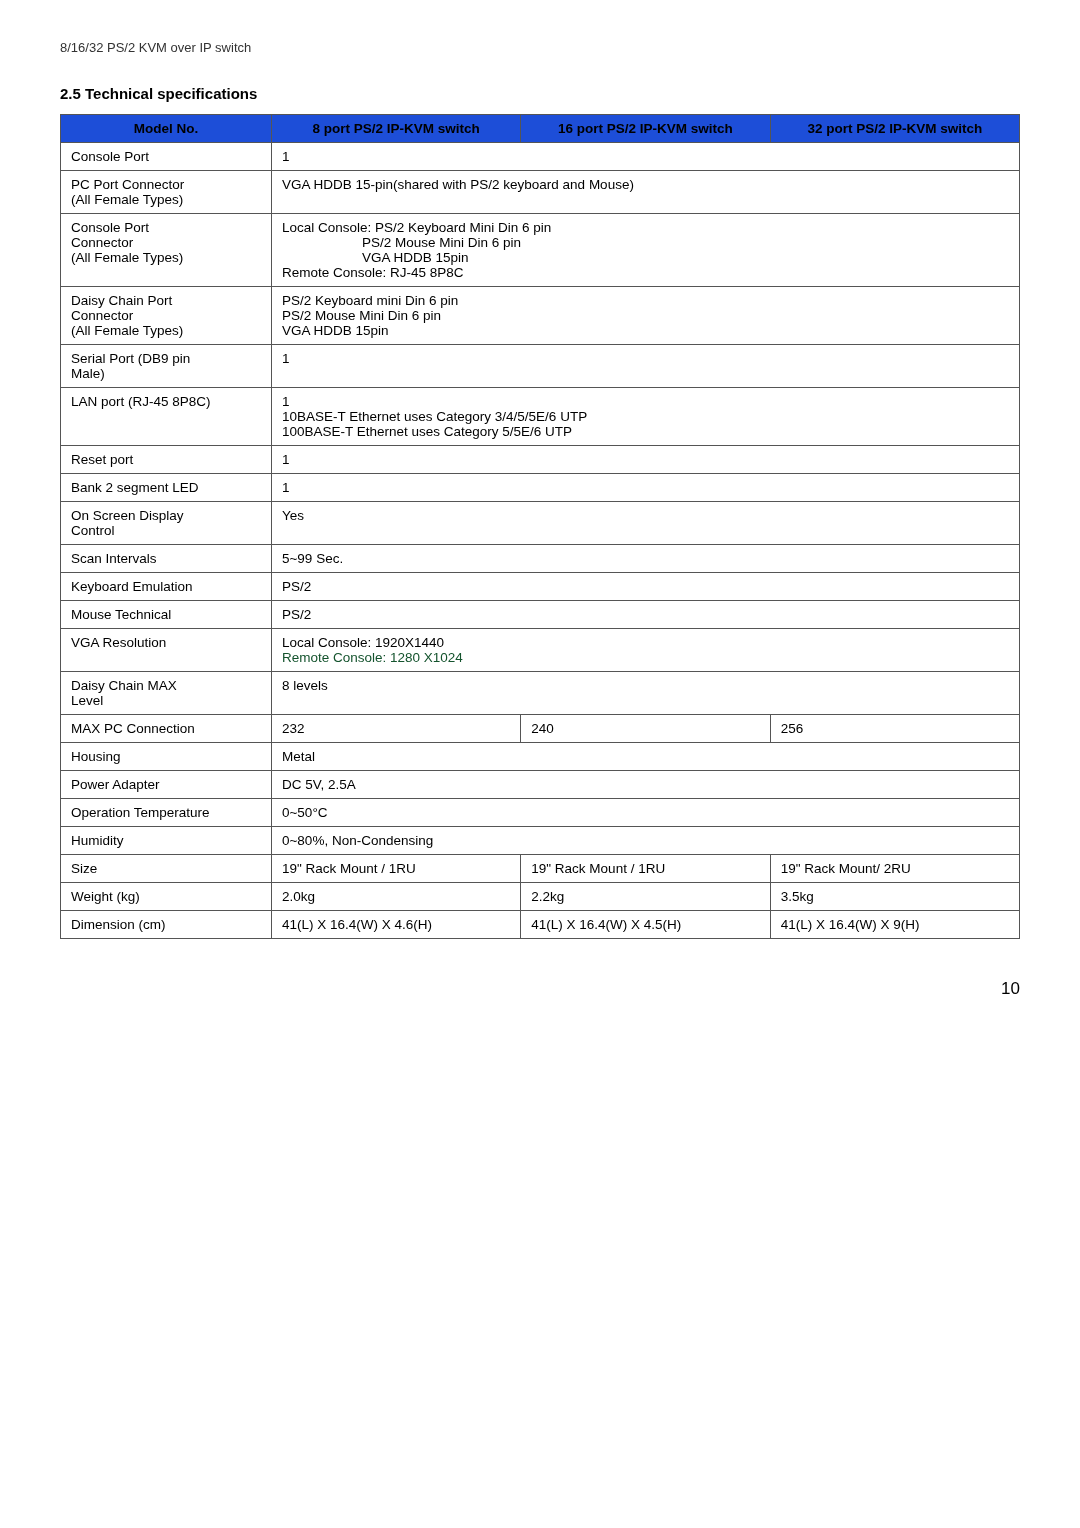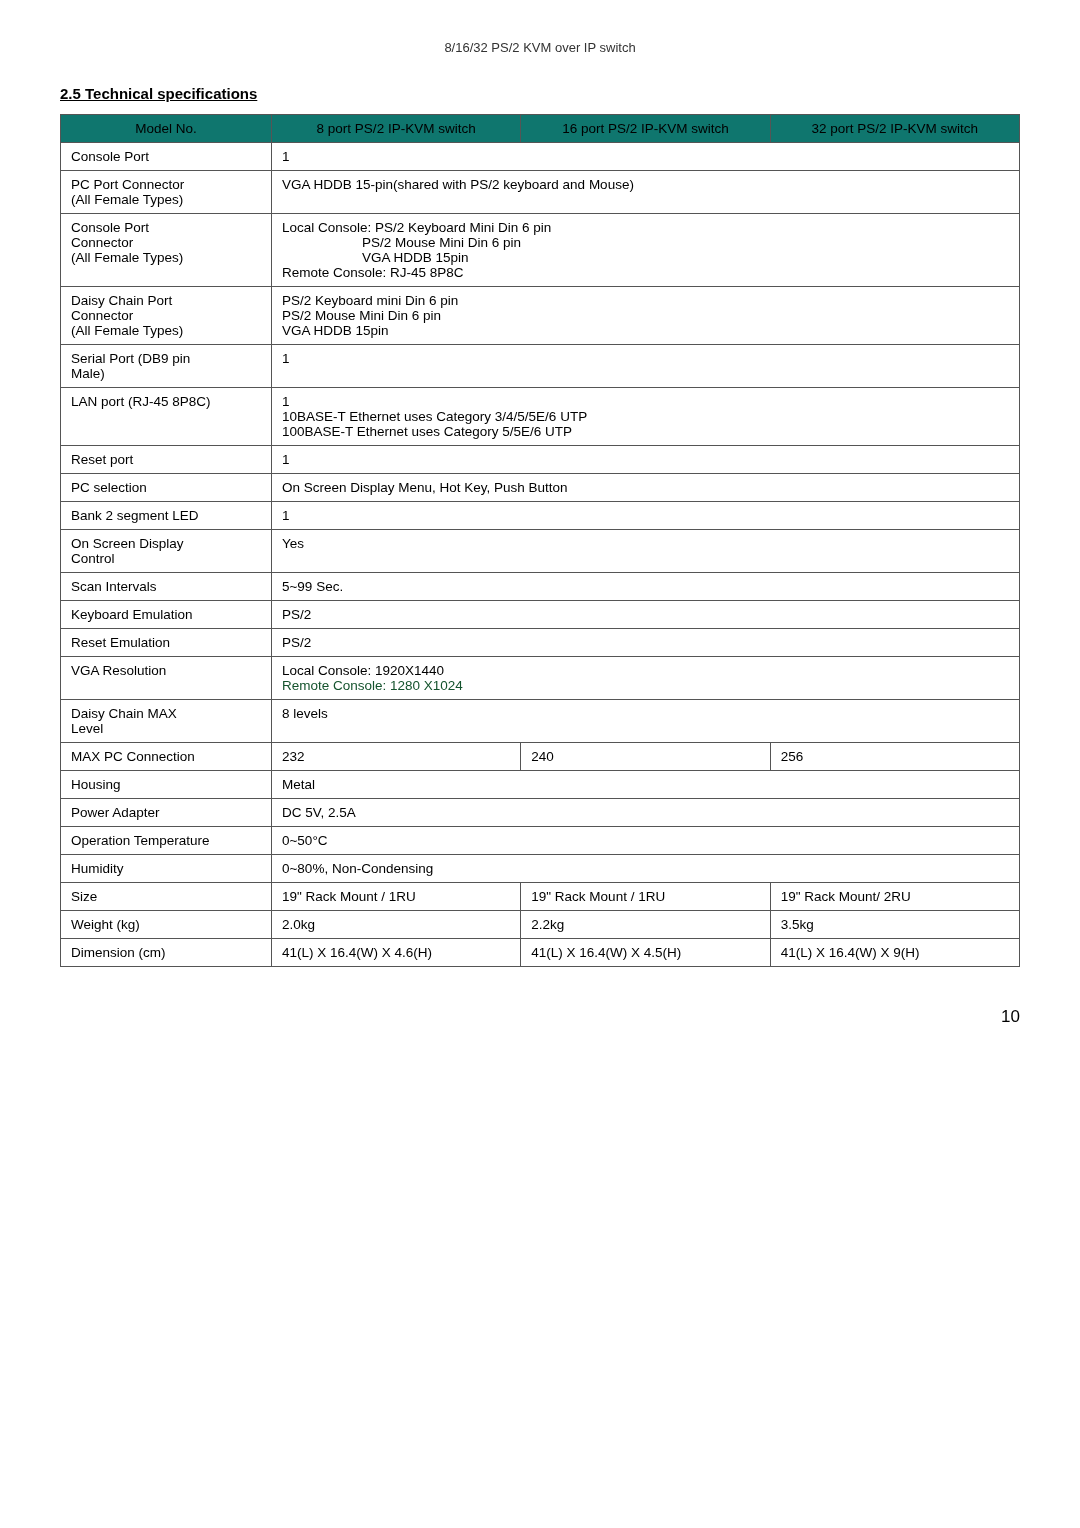--- a/index.html
+++ b/index.html
@@ -6,44 +6,43 @@
     body {
       font-family: Arial, sans-serif;
       font-size: 14px;
       background: #fff;
       color: #000;
       width: 1080px;
       min-height: 1528px;
       padding: 40px 60px;
     }
     .header-right {
-      text-align: center;
+      text-align: left;
       font-size: 13px;
       margin-bottom: 30px;
       color: #333;
     }
     .section-title {
       font-weight: bold;
       font-size: 15px;
       margin-bottom: 12px;
-      text-decoration: underline;
     }
     table {
       width: 100%;
       border-collapse: collapse;
       font-size: 13.5px;
     }
     th, td {
       border: 1px solid #555;
       padding: 6px 10px;
       vertical-align: top;
     }
     thead th {
-      background: #0f766e;
-      font-weight: normal;
+      background: #1d4ed8;
+      font-weight: bold;
     }
     .col-feature { width: 22%; }
     .col-8port { width: 26%; }
     .col-16port { width: 26%; }
     .col-32port { width: 26%; }
     .link-color { color: #14532d; }
     .page-number {
       text-align: right;
       margin-top: 40px;
       font-size: 17px;
@@ -98,41 +97,37 @@
       </tr>
       <tr>
         <td>LAN port (RJ-45 8P8C)</td>
         <td colspan="3">1<br>10BASE-T Ethernet uses Category 3/4/5/5E/6 UTP<br>100BASE-T Ethernet uses Category 5/5E/6 UTP</td>
       </tr>
       <tr>
         <td>Reset port</td>
         <td colspan="3">1</td>
       </tr>
       <tr>
-        <td>PC selection</td>
-        <td colspan="3">On Screen Display Menu, Hot Key, Push Button</td>
-      </tr>
-      <tr>
         <td>Bank 2 segment LED</td>
         <td colspan="3">1</td>
       </tr>
       <tr>
         <td>On Screen Display<br>Control</td>
         <td colspan="3">Yes</td>
       </tr>
       <tr>
         <td>Scan Intervals</td>
         <td colspan="3">5~99 Sec.</td>
       </tr>
       <tr>
         <td>Keyboard Emulation</td>
         <td colspan="3">PS/2</td>
       </tr>
       <tr>
-        <td>Reset Emulation</td>
+        <td>Mouse Technical</td>
         <td colspan="3">PS/2</td>
       </tr>
       <tr>
         <td>VGA Resolution</td>
         <td colspan="3">Local Console: 1920X1440<br><span class="link-color">Remote Console: 1280 X1024</span></td>
       </tr>
       <tr>
         <td>Daisy Chain MAX<br>Level</td>
         <td colspan="3">8 levels</td>
       </tr>

